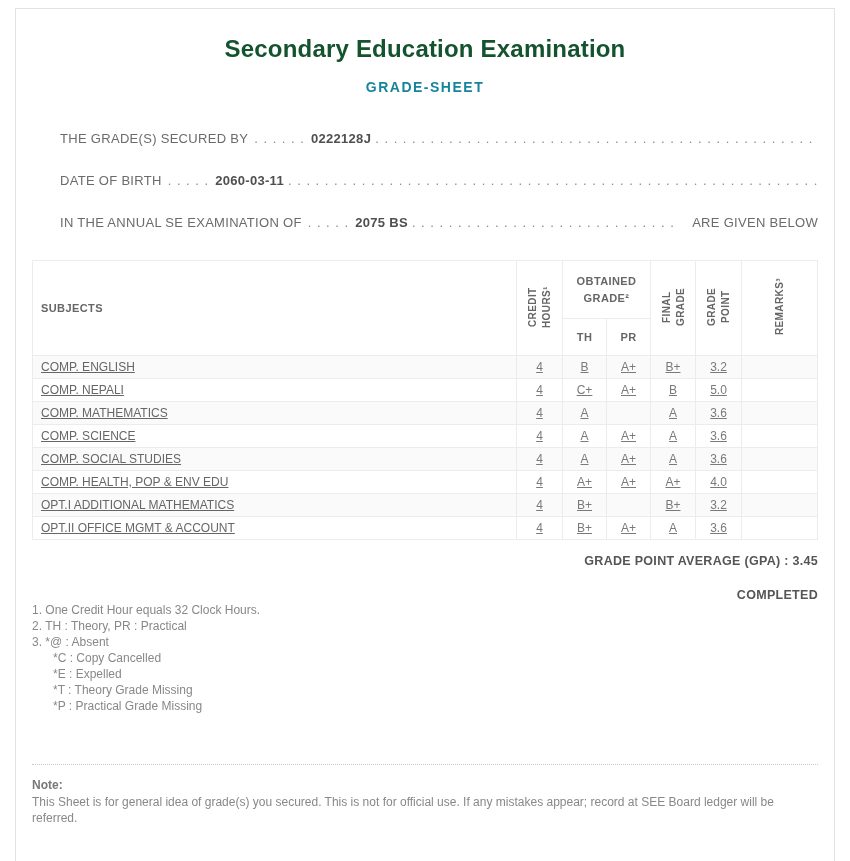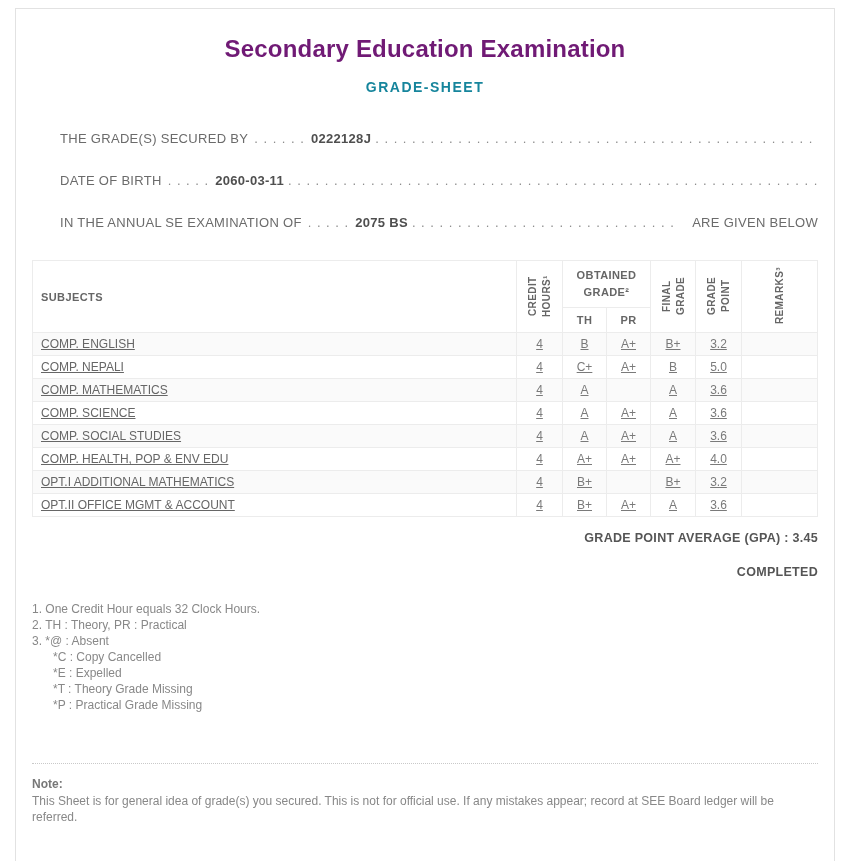--- a/index.html
+++ b/index.html
@@ -12,21 +12,21 @@
   .sheet {
     margin: 8px 15px 0;
     border: 1px solid #e2e2e2;
     padding: 26px 16px 50px;
     background: #fff;
     min-height: 845px;
   }
   .title {
     margin: 0;
     text-align: center;
-    color: #701a75;
+    color: #14532d;
     font-size: 24px;
     font-weight: bold;
     letter-spacing: 0.2px;
   }
   .subtitle {
     margin: 16px 0 0;
     text-align: center;
     color: #16859c;
     font-size: 14px;
     font-weight: bold;
@@ -55,21 +55,21 @@
     border-collapse: collapse;
     margin-top: 30px;
   }
   table.grades th, table.grades td { border: 1px solid #ececec; }
   thead th {
     color: #666;
     font-size: 11px;
     font-weight: bold;
     letter-spacing: 0.4px;
     background: #fff;
-    padding: 6px;
+    padding: 12px;
   }
   th.col-subjects { text-align: left; padding-left: 8px; vertical-align: middle; }
   th.col-credit  { width: 46px; }
   th.col-th      { width: 44px; height: 22px; }
   th.col-pr      { width: 44px; }
   th.col-final   { width: 45px; }
   th.col-gp      { width: 46px; }
   th.col-remarks { width: 76px; }
   th.obtained { height: 38px; vertical-align: middle; }
   th.obtained span { display: block; line-height: 1.5; }
@@ -93,21 +93,21 @@
     height: 23px;
     text-decoration: underline;
   }
   tbody td.subject { text-align: left; color: #666; padding-left: 8px; }
   tbody tr:nth-child(odd) { background: #fafafa; }
 
   .summary { text-align: right; color: #555; }
   .summary .gpa { margin-top: 14px; font-size: 12.5px; font-weight: bold; letter-spacing: 0.3px; }
   .summary .status { margin-top: 20px; font-size: 12.5px; font-weight: bold; letter-spacing: 0.3px; }
 
-  .footnotes { margin-top: 22px; font-size: 12px; color: #888; }
+  .footnotes { font-size: 12px; color: #888; }
   .fn { line-height: 16px; }
   .fn.sub { padding-left: 21px; }
 
   .divider {
     margin-top: 50px;
     border-top: 1px dotted #c9c9c9;
     height: 0;
   }
   .note { margin-top: 13px; font-size: 12px; color: #888; }
   .note-label { font-weight: bold; color: #777; }

